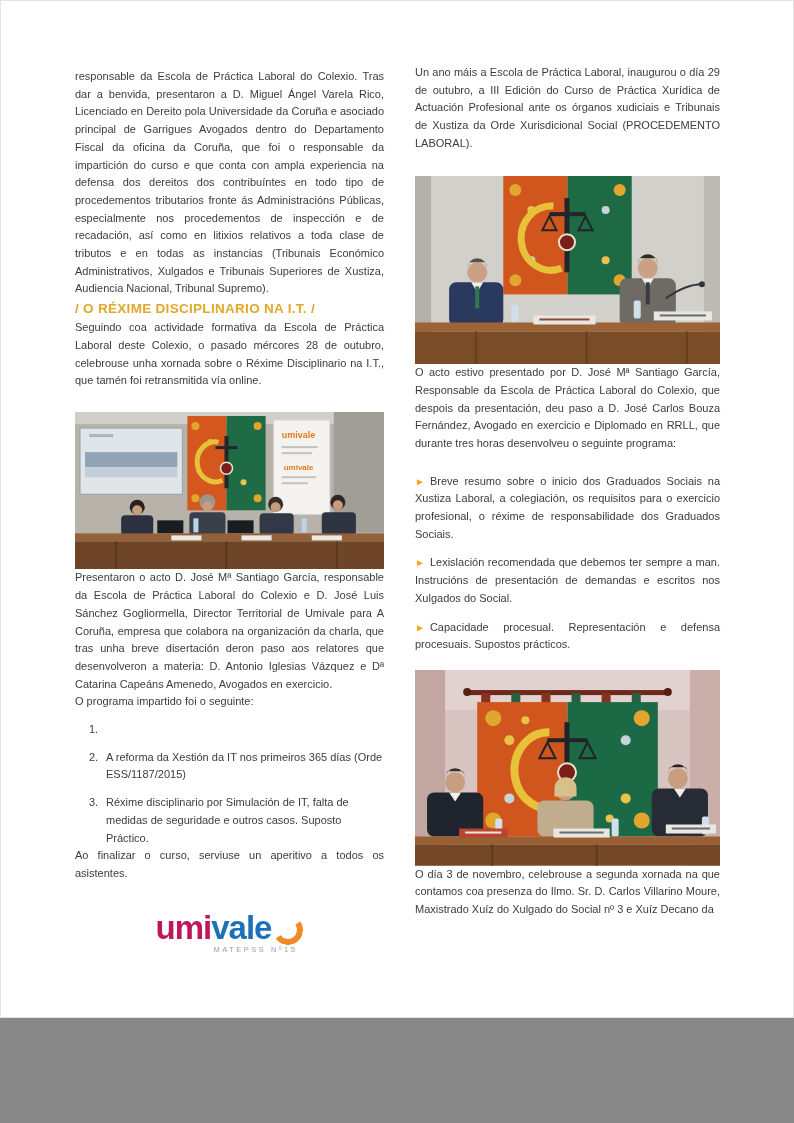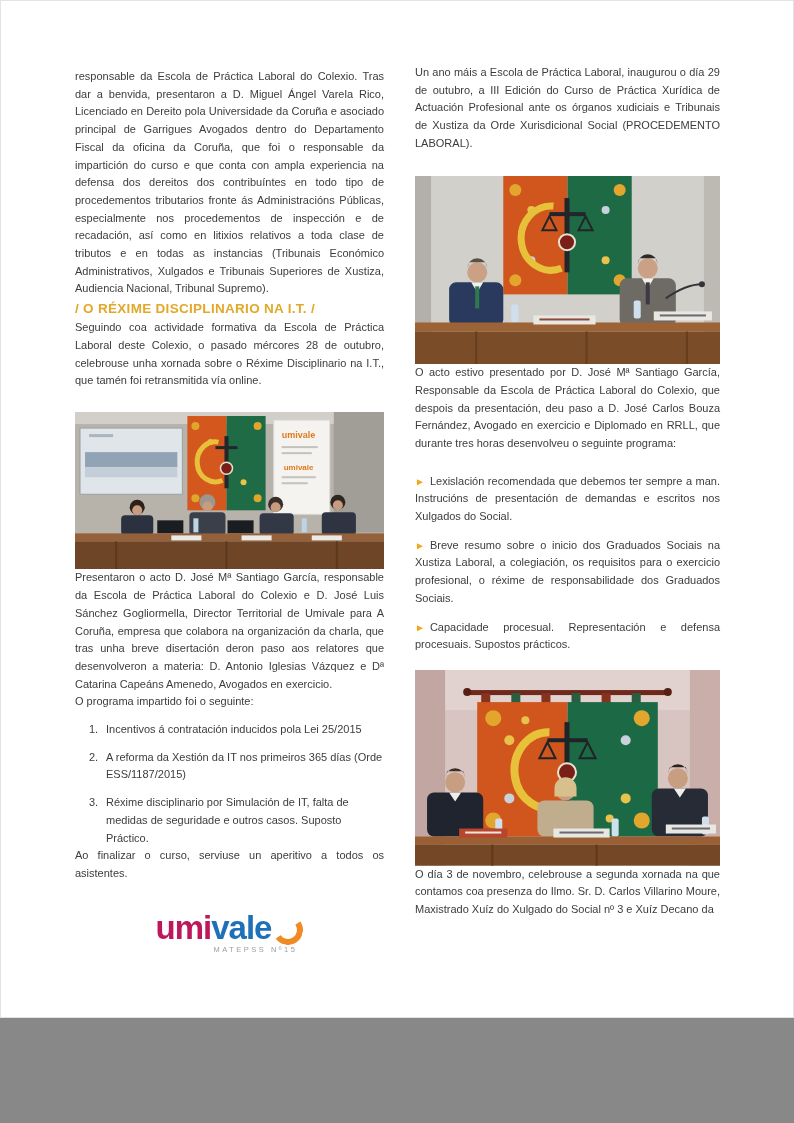--- a/index.html
+++ b/index.html
@@ -137,21 +137,20 @@
       </svg>
     </div>
 
     <p class="body mt-p3">Presentaron o acto D. José Mª Santiago García, responsable da Escola de Práctica Laboral do Colexio e D. José Luis Sánchez Gogliormella, Director Territorial de Umivale para A Coruña, empresa que colabora na organización da charla, que tras unha breve disertación deron paso aos relatores que desenvolveron a materia: D. Antonio Iglesias Vázquez e Dª Catarina Capeáns Amenedo, Avogados en exercicio.</p>
 
     <p class="body program-intro">O programa impartido foi o seguinte:</p>
 
     <div class="plist">
       <div class="plist-row">
         <span class="plist-num">1.</span>
-        <span class="plist-text">Incentivos á contratación inducidos pola Lei 25/2015</span>
       </div>
       <div class="plist-row">
         <span class="plist-num">2.</span>
         <span class="plist-text">A reforma da Xestión da IT nos primeiros 365 días (Orde ESS/1187/2015)</span>
       </div>
       <div class="plist-row">
         <span class="plist-num">3.</span>
         <span class="plist-text">Réxime disciplinario por Simulación de IT, falta de medidas de seguridade e outros casos. Suposto Práctico.</span>
       </div>
     </div>
@@ -229,22 +228,22 @@
           <rect x="124" y="142" width="50" height="2" fill="#8a4a3a"></rect>
           <rect x="238" y="135" width="58" height="9" fill="#e9e7e2"></rect>
           <rect x="244" y="138" width="46" height="2" fill="#6a6a72"></rect>
         </g>
       </svg>
     </div>
 
     <p class="body mt-rp2">O acto estivo presentado por D. José Mª Santiago García, Responsable da Escola de Práctica Laboral do Colexio, que despois da presentación, deu paso a D. José Carlos Bouza Fernández, Avogado en exercicio e Diplomado en RRLL, que durante tres horas desenvolveu o seguinte programa:</p>
 
     <div class="bullets">
+      <p class="bullet-p"><span class="bullet-icon">►</span><span>Breve resumo sobre o inicio dos Graduados Sociais na Xustiza Laboral, a colegiación, os requisitos para o exercicio profesional, o réxime de responsabilidade dos Graduados Sociais.</span></p>
       <p class="bullet-p"><span class="bullet-icon">►</span><span>Lexislación recomendada que debemos ter sempre a man. Instrucións de presentación de demandas e escritos nos Xulgados do Social.</span></p>
-      <p class="bullet-p"><span class="bullet-icon">►</span><span>Breve resumo sobre o inicio dos Graduados Sociais na Xustiza Laboral, a colegiación, os requisitos para o exercicio profesional, o réxime de responsabilidade dos Graduados Sociais.</span></p>
       <p class="bullet-p"><span class="bullet-icon">►</span><span>Capacidade procesual. Representación e defensa procesuais. Supostos prácticos.</span></p>
     </div>
 
     <div class="photo-wrap mt-photo-r2" aria-label="Tres relatores en mesa presidencial baixo o tapiz do Colexio colgado na parede">
       <svg class="photo" viewBox="0 0 304 195" xmlns="http://www.w3.org/2000/svg">
         <rect x="0" y="0" width="304" height="195" fill="#d8c4c0"></rect>
         <rect x="0" y="0" width="304" height="40" fill="#e2d2cf"></rect>
         <rect x="0" y="0" width="30" height="195" fill="#c2a6a2"></rect>
         <rect x="274" y="0" width="30" height="195" fill="#c9aeaa"></rect>
 

